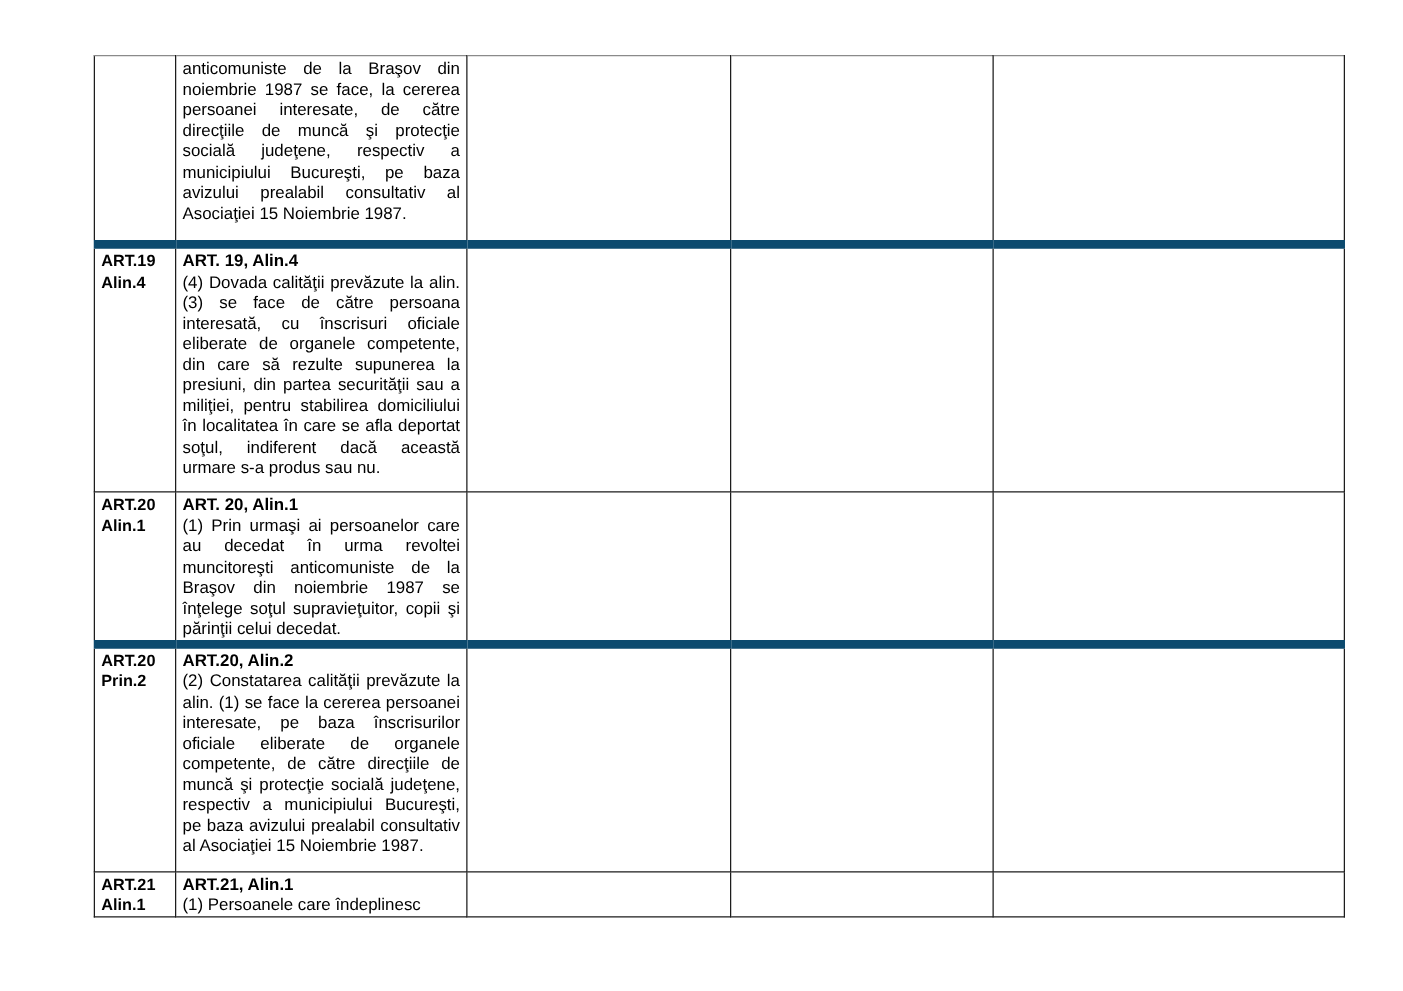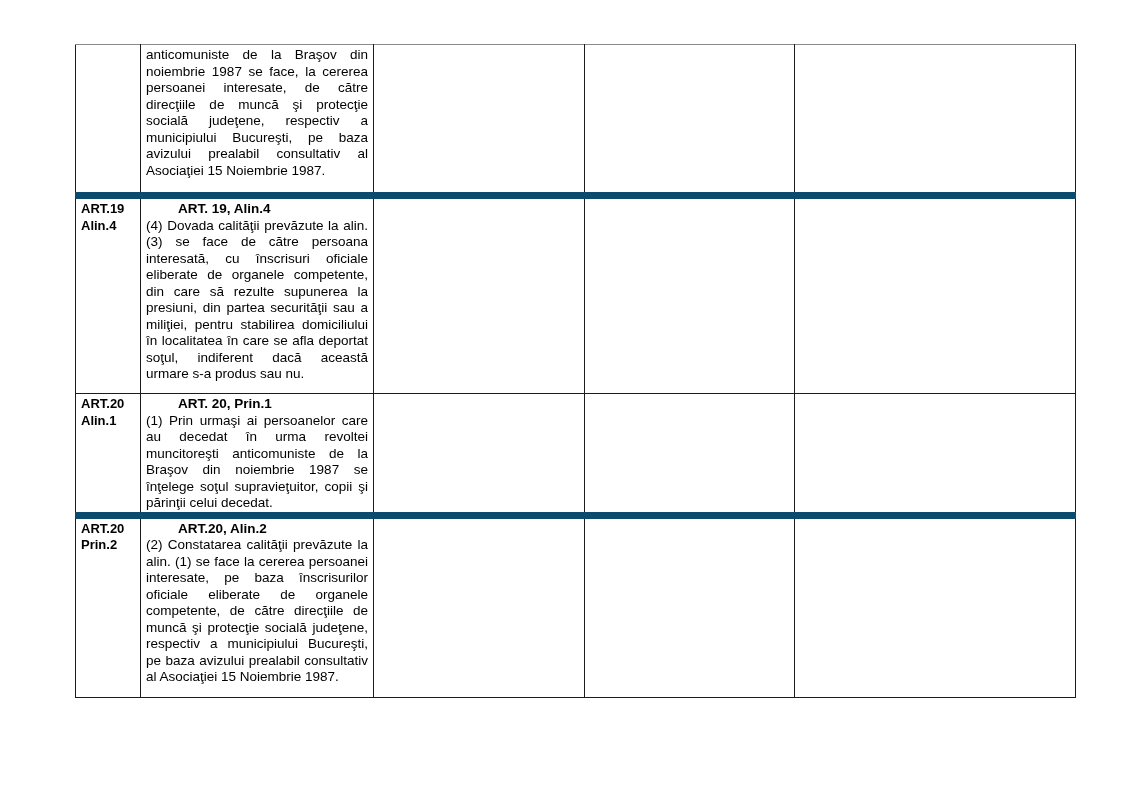--- a/index.html
+++ b/index.html
@@ -45,21 +45,20 @@
   .ref-line {
     font-weight: bold;
     font-size: 13px;
     line-height: 16.5px;
     white-space: nowrap;
   }
   .cell-heading {
     font-weight: bold;
     font-size: 13.5px;
     line-height: 16.5px;
-    margin-left: 32px;
   }
   .cell-body {
     font-size: 13.5px;
     line-height: 16.5px;
     text-align: justify;
   }
 </style>
 </head>
 <body>
 
@@ -96,21 +95,21 @@
     <td></td>
     <td></td>
   </tr>
 
   <tr class="r3">
     <td>
       <div class="ref-line">ART.20</div>
       <div class="ref-line">Alin.1</div>
     </td>
     <td>
-      <div class="cell-heading">ART. 20, Prin.1</div>
+      <div class="cell-heading">ART. 20, Alin.1</div>
       <div class="cell-body">(1) Prin urmaşi ai persoanelor care au decedat în urma revoltei muncitoreşti anticomuniste de la Braşov din noiembrie 1987 se înţelege soţul supravieţuitor, copii şi părinţii celui decedat.</div>
     </td>
     <td></td>
     <td></td>
     <td></td>
   </tr>
 
   <tr class="r4 thick-top">
     <td>
       <div class="ref-line">ART.20</div>
@@ -118,14 +117,27 @@
     </td>
     <td>
       <div class="cell-heading">ART.20, Alin.2</div>
       <div class="cell-body">(2) Constatarea calităţii prevăzute la alin. (1) se face la cererea persoanei interesate, pe baza înscrisurilor oficiale eliberate de organele competente, de către direcţiile de muncă şi protecţie socială judeţene, respectiv a municipiului Bucureşti, pe baza avizului prealabil consultativ al Asociaţiei 15 Noiembrie 1987.</div>
     </td>
     <td></td>
     <td></td>
     <td></td>
   </tr>
 
+  <tr class="r5">
+    <td>
+      <div class="ref-line">ART.21</div>
+      <div class="ref-line">Alin.1</div>
+    </td>
+    <td>
+      <div class="cell-heading">ART.21, Alin.1</div>
+      <div class="cell-body">(1) Persoanele care îndeplinesc</div>
+    </td>
+    <td></td>
+    <td></td>
+    <td></td>
+  </tr>
 </tbody>
   </table>
 
 </body></html>

